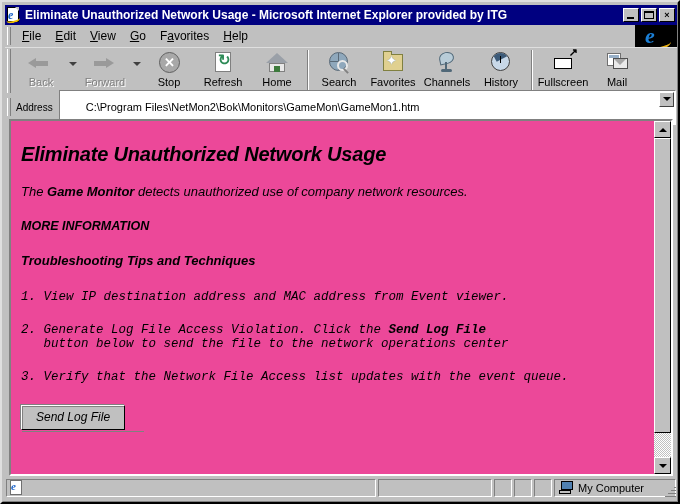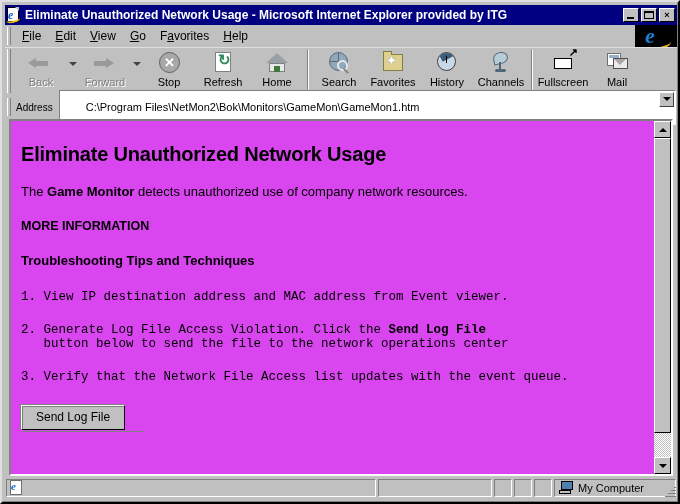--- a/index.html
+++ b/index.html
@@ -350,23 +350,24 @@
   .content-frame {
     position: absolute; left: 6px; top: 116px;
     width: 664px; height: 357px;
     background: #ffffff;
     border-left: 2px solid #808080; border-top: 2px solid #808080;
     border-right: 2px solid #ffffff; border-bottom: 2px solid #ffffff;
     box-sizing: border-box;
   }
   .page {
     position: absolute; left: 0; top: 0; right: 17px; bottom: 0;
-    background: #d946ef; overflow: hidden;
+    background: #ec4899; overflow: hidden;
     padding: 14px 24px 0 10px;
     box-sizing: border-box;
+    font-style: italic;
   }
   h1.page-h1 {
     font-family: "Liberation Sans", sans-serif;
     font-size: 20px; font-weight: bold; color: #000000;
     margin: 8px 0 18px 0; letter-spacing: -0.2px;
   }
   p.page-p {
     font-family: "Liberation Sans", sans-serif;
     font-size: 13px; color: #000000; margin: 0 0 20px 0;
   }
@@ -603,34 +604,34 @@
     <span class="tbtn">
       <span class="ico">
         <span class="folder"></span>
             <span class="star">✦</span>
       </span>
       <span class="lbl">Favorites</span>
     </span>
 
     <span class="tbtn">
       <span class="ico">
-            <span class="hist"></span>
-          </span>
-      <span class="lbl">History</span>
-    </span>
-
-    <span class="tbtn">
-      <span class="ico">
         <span class="dish">
               <span class="dish-d"></span>
               <span class="dish-p"></span>
               <span class="dish-b"></span>
             </span>
       </span>
       <span class="lbl">Channels</span>
+    </span>
+
+    <span class="tbtn">
+      <span class="ico">
+            <span class="hist"></span>
+          </span>
+      <span class="lbl">History</span>
     </span>
 
     <span class="tb-sep"></span>
 
     <span class="tbtn">
       <span class="ico">
         <span class="fsw"></span>
             <span class="fsw-arrow">↗</span>
       </span>
       <span class="lbl">Fullscreen</span>

